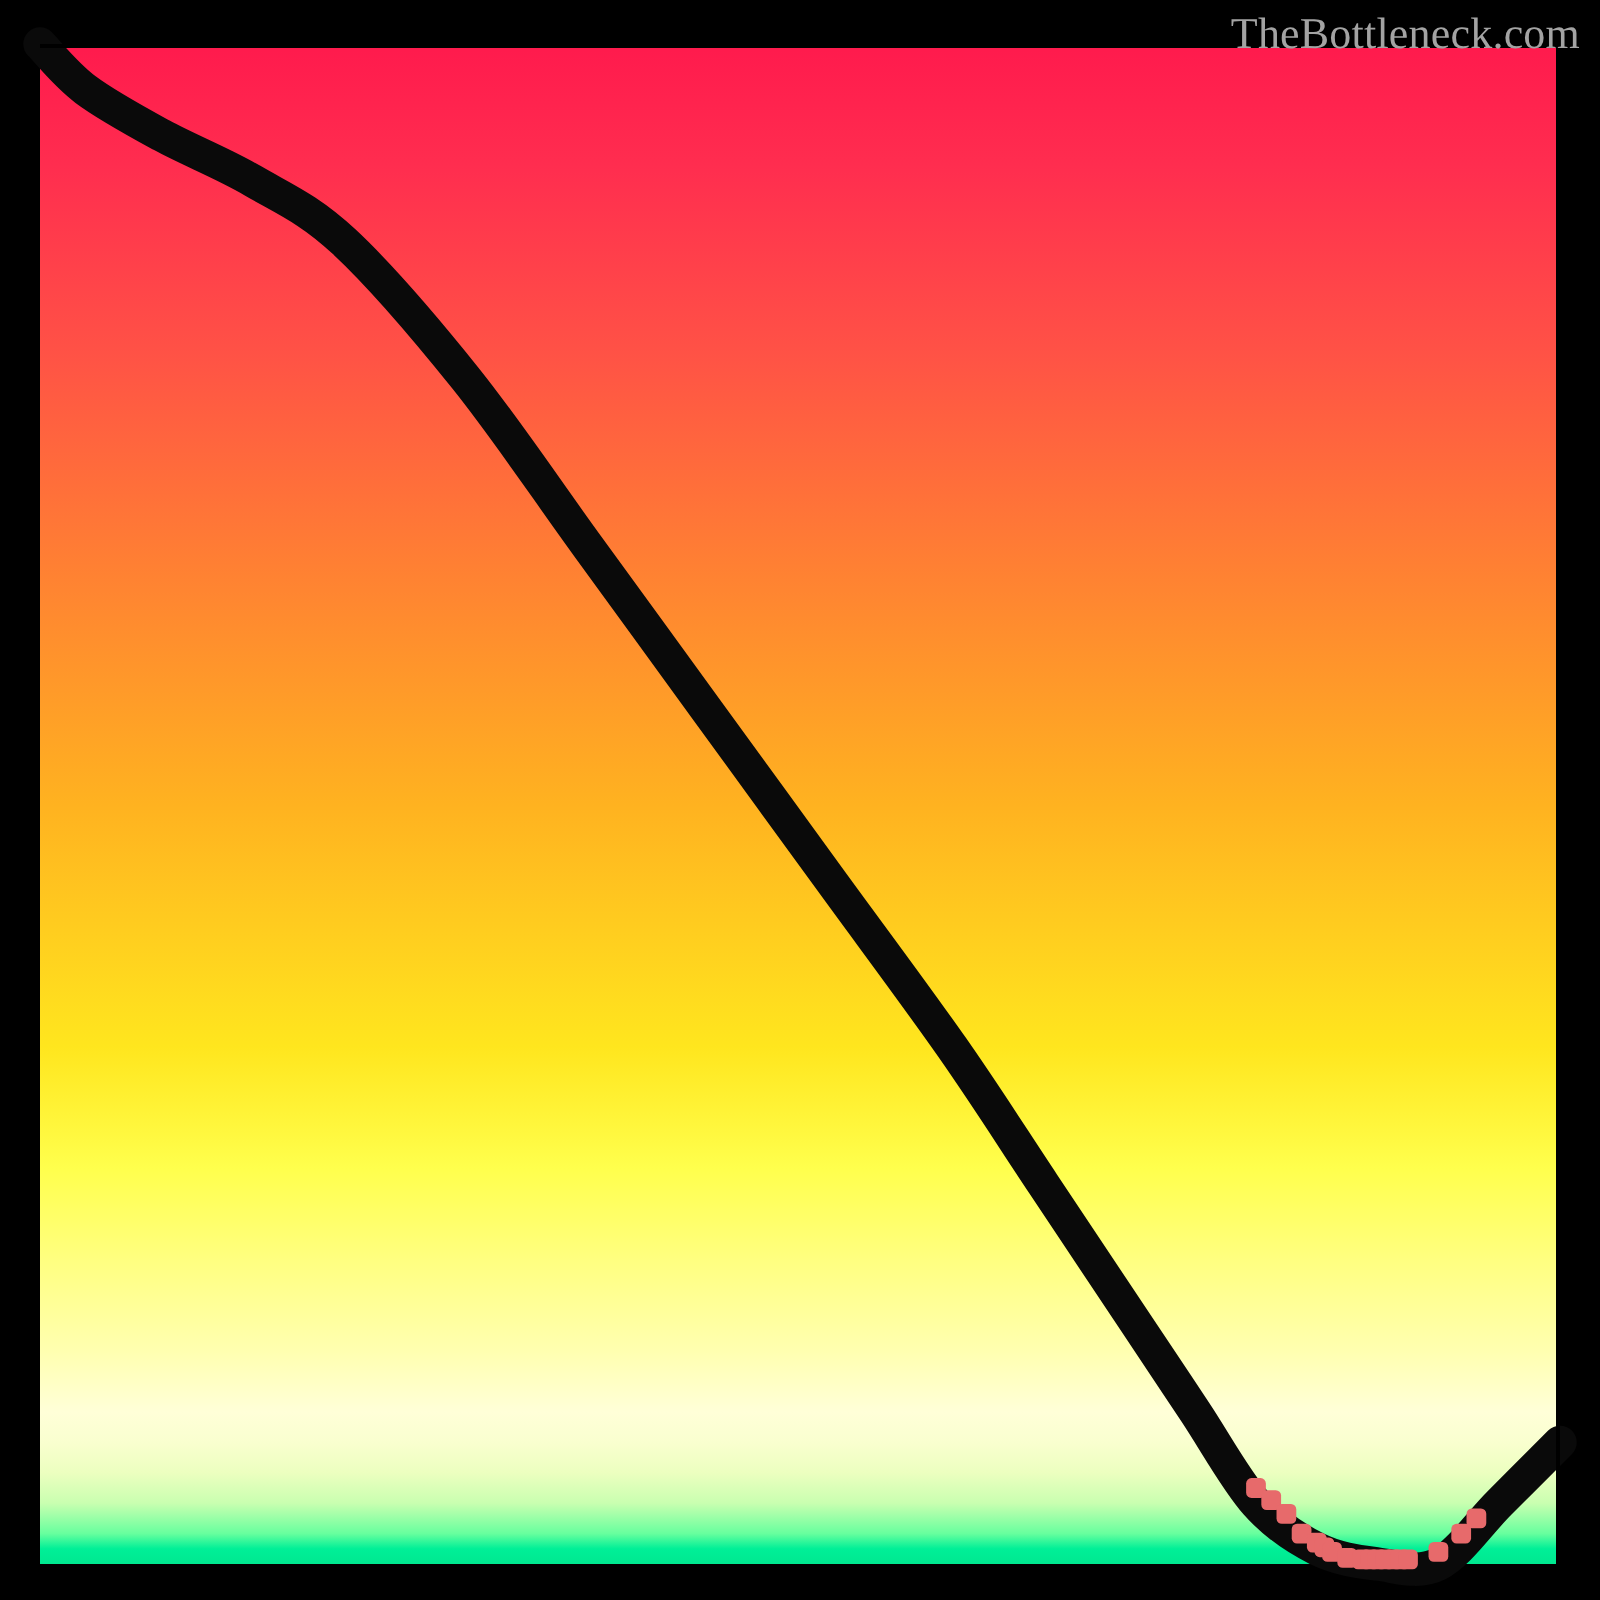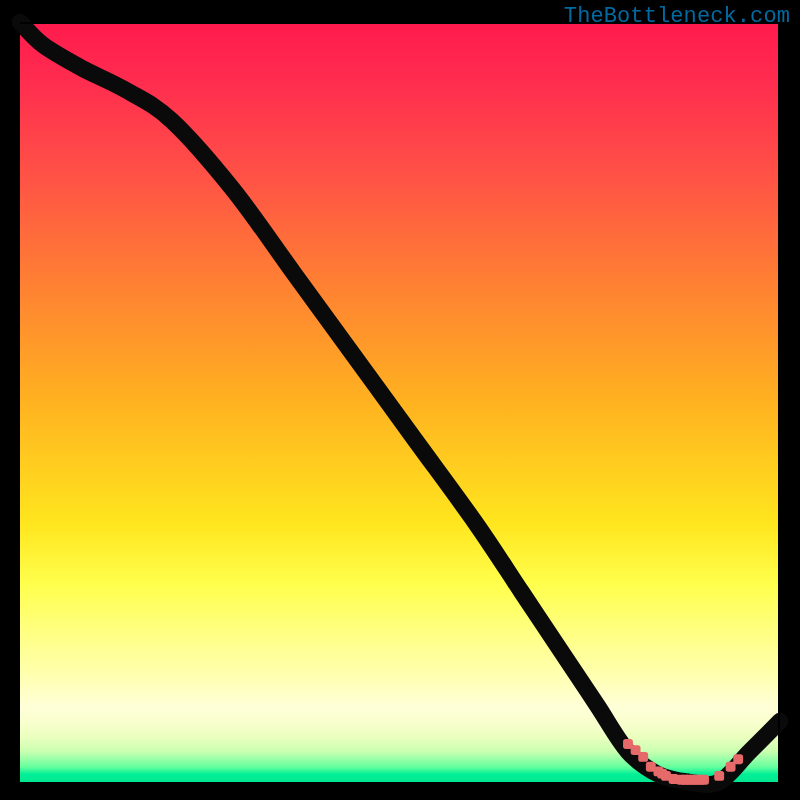--- a/index.html
+++ b/index.html
@@ -7,23 +7,23 @@
   .container {
     position: relative;
     width: 800px;
     height: 800px;
     background: #000;
   }
   .watermark {
     position: absolute;
     top: 4px;
     right: 10px;
-    font-family: Liberation Mono, monospace;
+    font-family: Liberation Serif, serif;
     font-size: 22px;
-    color: #0369a1;
+    color: #a3a3a3;
     z-index: 50;
     letter-spacing: 0.1px;
   }
   .plot-area {
     position: absolute;
     left: 20px;
     top: 22px;
     width: 760px;
     height: 760px;
     

